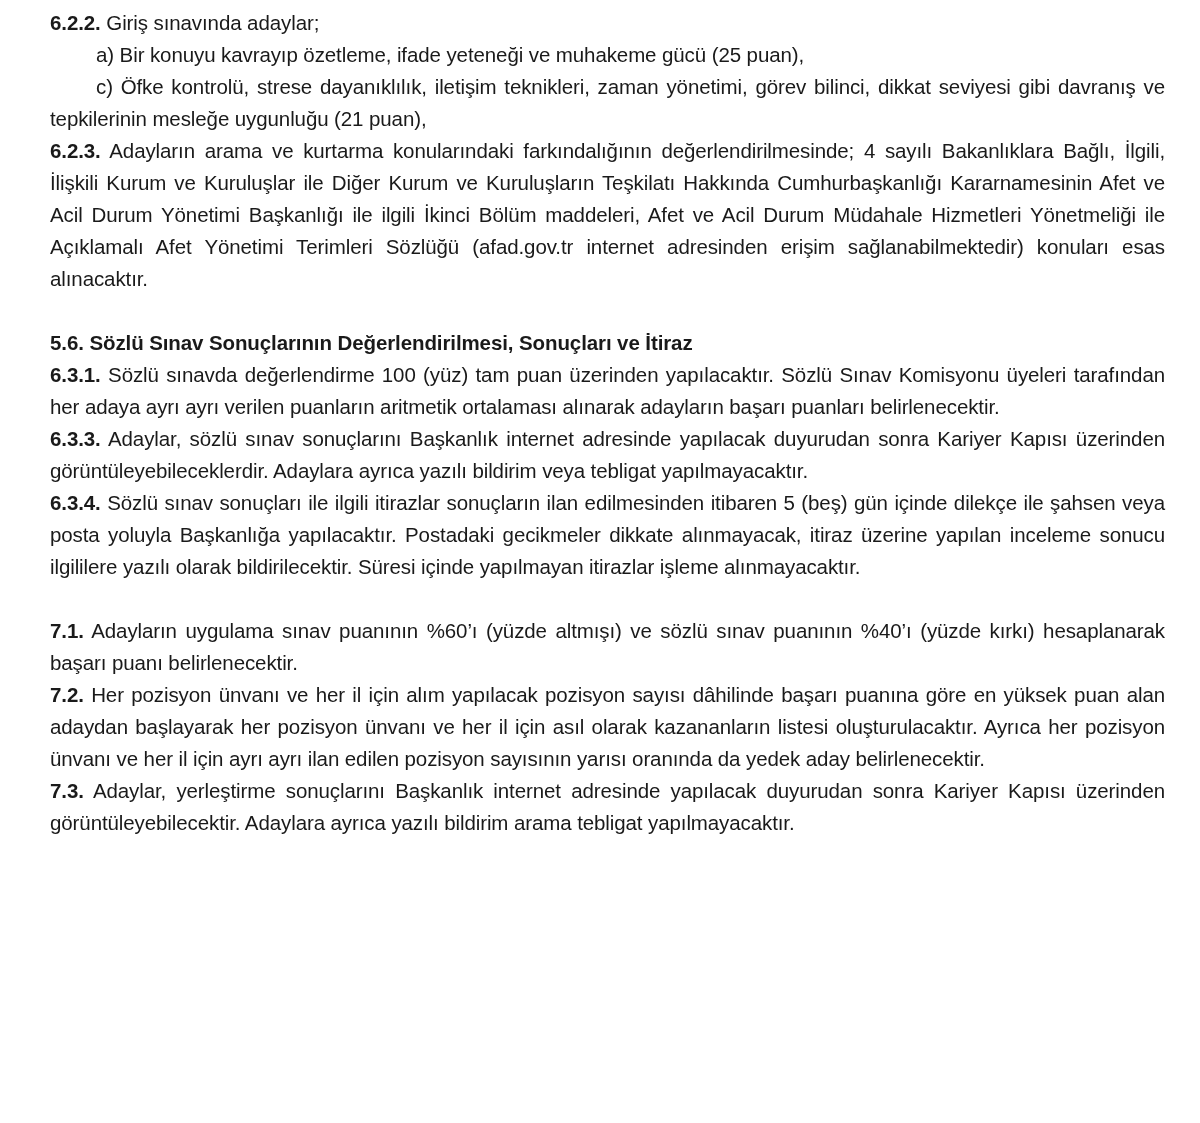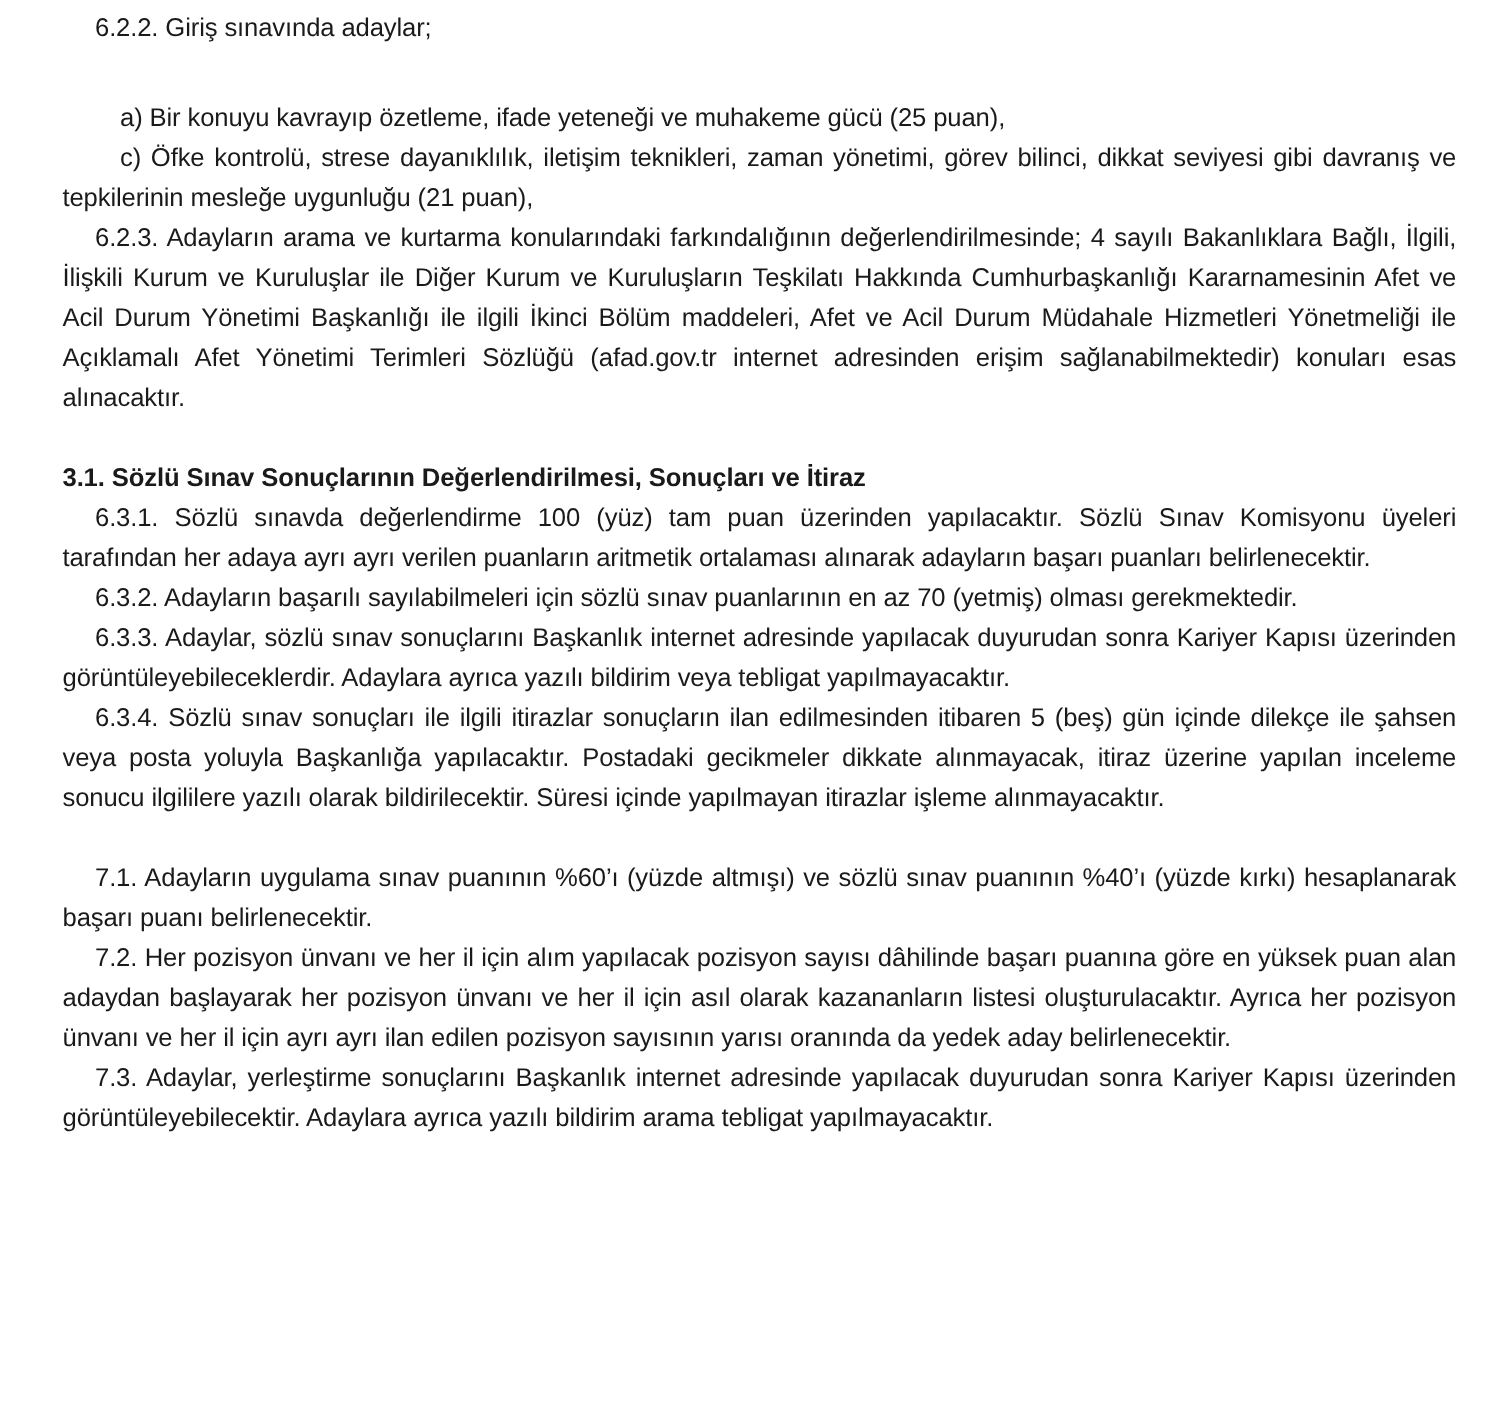--- a/index.html
+++ b/index.html
@@ -26,26 +26,24 @@
   }
   .para {
     margin: 0;
     text-align: justify;
     text-align-last: left;
   }
   .para.nojust {
     text-align: left;
   }
   .num {
-    font-weight: normal;
-    margin-left: 26px;
+    font-weight: bold;
   }
   .indent {
     padding-left: 46px;
-    margin-top: 40px;
   }
   .hang {
     text-indent: 46px;
   }
   .heading {
     margin: 0;
     font-weight: bold;
   }
   .spacer {
     height: 32px;
@@ -57,23 +55,22 @@
 <div class="page">
 
   <p class="para nojust"><span class="num">6.2.2.</span><span> Giriş sınavında adaylar;</span></p>
   <p class="para nojust indent">a) Bir konuyu kavrayıp özetleme, ifade yeteneği ve muhakeme gücü (25 puan),</p>
   <p class="para hang">c) Öfke kontrolü, strese dayanıklılık, iletişim teknikleri, zaman yönetimi, görev bilinci, dikkat seviyesi gibi davranış ve tepkilerinin mesleğe uygunluğu (21 puan),</p>
 
   <p class="para"><span class="num">6.2.3.</span><span> Adayların arama ve kurtarma konularındaki farkındalığının değerlendirilmesinde; 4 sayılı Bakanlıklara Bağlı, İlgili, İlişkili Kurum ve Kuruluşlar ile Diğer Kurum ve Kuruluşların Teşkilatı Hakkında Cumhurbaşkanlığı Kararnamesinin Afet ve Acil Durum Yönetimi Başkanlığı ile ilgili İkinci Bölüm maddeleri, Afet ve Acil Durum Müdahale Hizmetleri Yönetmeliği ile Açıklamalı Afet Yönetimi Terimleri Sözlüğü (afad.gov.tr internet adresinden erişim sağlanabilmektedir) konuları esas alınacaktır.</span></p>
 
   <div class="spacer"></div>
 
-  <p class="heading">3.1. Sözlü Sınav Sonuçlarının Değerlendirilmesi, Sonuçları ve İtiraz</p>
+  <p class="heading">5.6. Sözlü Sınav Sonuçlarının Değerlendirilmesi, Sonuçları ve İtiraz</p>
   <p class="para"><span class="num">6.3.1.</span><span> Sözlü sınavda değerlendirme 100 (yüz) tam puan üzerinden yapılacaktır. Sözlü Sınav Komisyonu üyeleri tarafından her adaya ayrı ayrı verilen puanların aritmetik ortalaması alınarak adayların başarı puanları belirlenecektir.</span></p>
-  <p class="para"><span class="num">6.3.2.</span><span> Adayların başarılı sayılabilmeleri için sözlü sınav puanlarının en az 70 (yetmiş) olması gerekmektedir.</span></p>
   <p class="para"><span class="num">6.3.3.</span><span> Adaylar, sözlü sınav sonuçlarını Başkanlık internet adresinde yapılacak duyurudan sonra Kariyer Kapısı üzerinden görüntüleyebileceklerdir. Adaylara ayrıca yazılı bildirim veya tebligat yapılmayacaktır.</span></p>
   <p class="para"><span class="num">6.3.4.</span><span> Sözlü sınav sonuçları ile ilgili itirazlar sonuçların ilan edilmesinden itibaren 5 (beş) gün içinde dilekçe ile şahsen veya posta yoluyla Başkanlığa yapılacaktır. Postadaki gecikmeler dikkate alınmayacak, itiraz üzerine yapılan inceleme sonucu ilgililere yazılı olarak bildirilecektir. Süresi içinde yapılmayan itirazlar işleme alınmayacaktır.</span></p>
 
   <div class="spacer"></div>
 
   <p class="para"><span class="num">7.1.</span><span> Adayların uygulama sınav puanının %60’ı (yüzde altmışı) ve sözlü sınav puanının %40’ı (yüzde kırkı) hesaplanarak başarı puanı belirlenecektir.</span></p>
   <p class="para"><span class="num">7.2.</span><span> Her pozisyon ünvanı ve her il için alım yapılacak pozisyon sayısı dâhilinde başarı puanına göre en yüksek puan alan adaydan başlayarak her pozisyon ünvanı ve her il için asıl olarak kazananların listesi oluşturulacaktır. Ayrıca her pozisyon ünvanı ve her il için ayrı ayrı ilan edilen pozisyon sayısının yarısı oranında da yedek aday belirlenecektir.</span></p>
   <p class="para"><span class="num">7.3.</span><span> Adaylar, yerleştirme sonuçlarını Başkanlık internet adresinde yapılacak duyurudan sonra Kariyer Kapısı üzerinden görüntüleyebilecektir. Adaylara ayrıca yazılı bildirim arama tebligat yapılmayacaktır.</span></p>
 
 </div>

